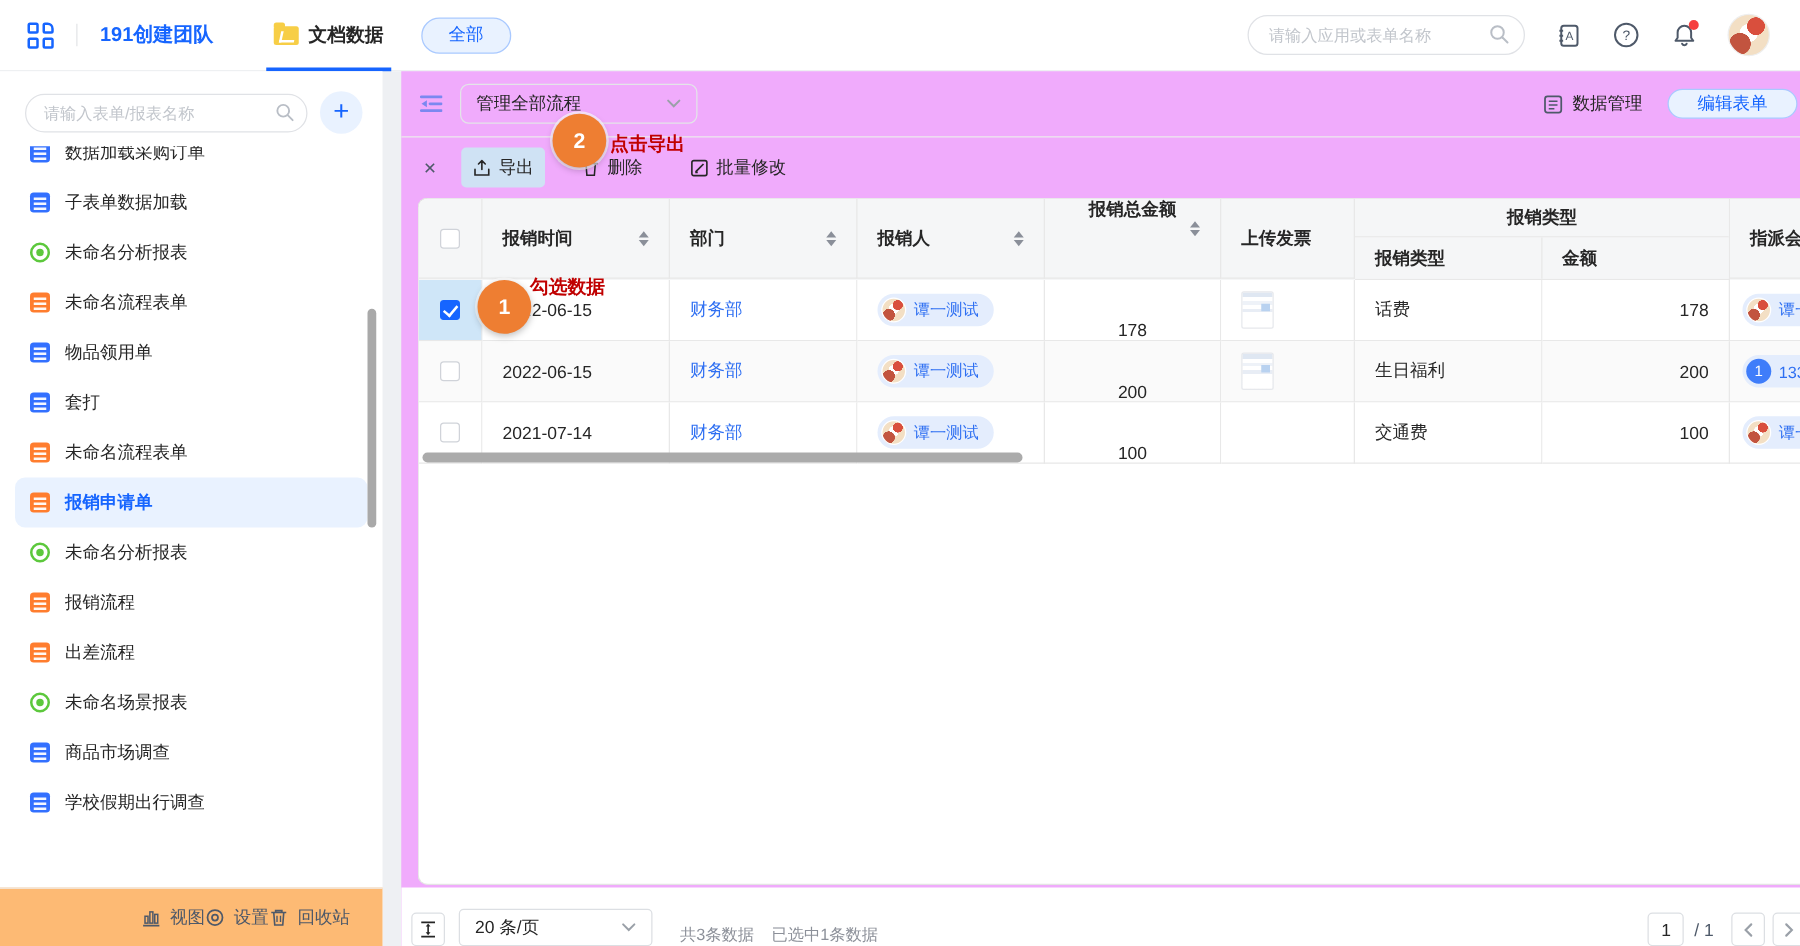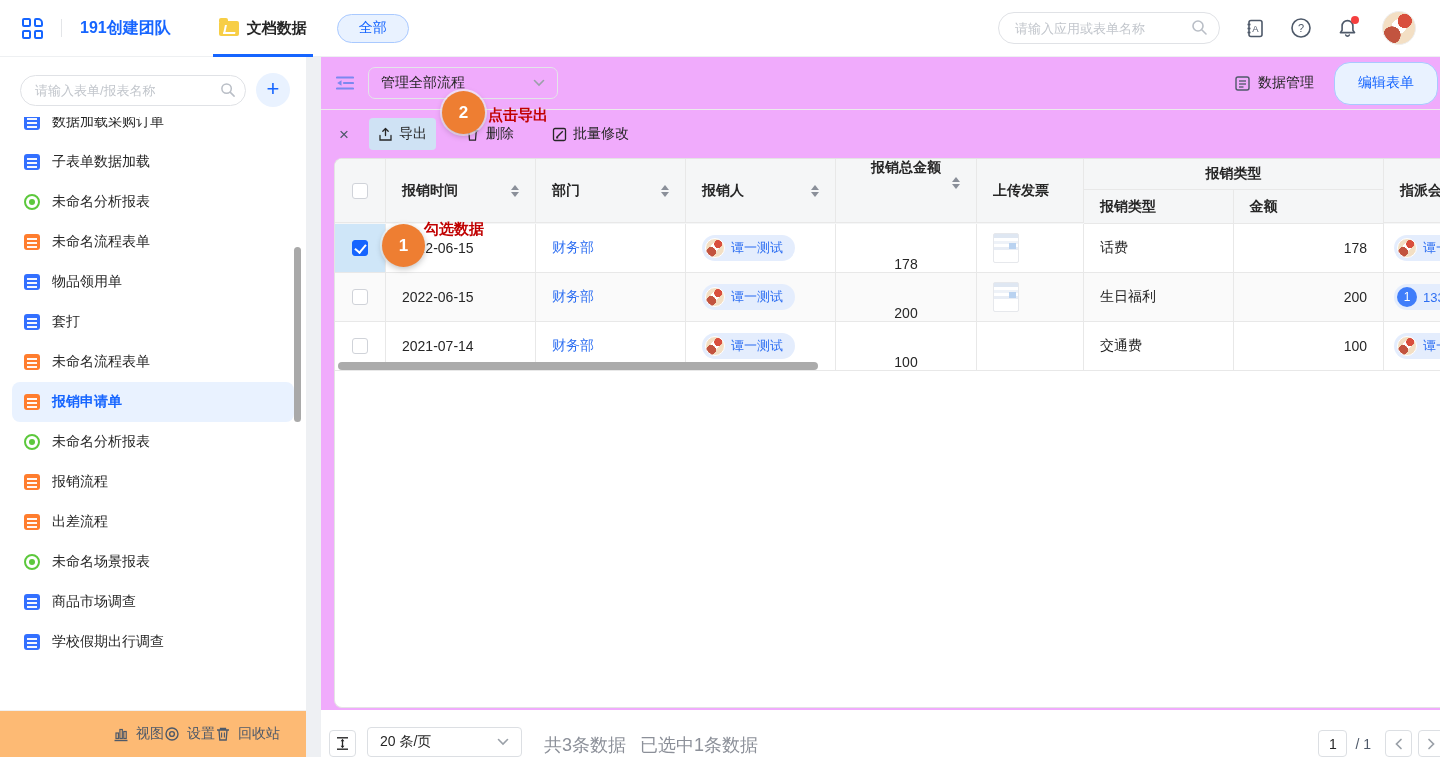--- a/index.html
+++ b/index.html
@@ -61,21 +61,21 @@
   .sb-foot-item { display:flex; align-items:center; gap:7px; color:#4e5969; font-size:14px; cursor:pointer; }
 
   
   .main { position:relative; margin-left:15px; width:1132px; background:#f0abfc; flex:none; overflow:hidden; }
   .main-top { height:53px; display:flex; align-items:center; padding:0 15px; border-bottom:1px solid #ececec; }
   .collapse-ic { margin-right:14px; cursor:pointer; }
   .flow-select { width:190px; height:32px; border:1px solid #e3e5e8; border-radius:7px; display:flex; align-items:center; padding:0 12px; cursor:pointer; }
   .flow-select .chev { margin-left:auto; }
   .main-top-right { margin-left:auto; display:flex; align-items:center; gap:20px; }
   .data-manage { display:flex; align-items:center; gap:7px; cursor:pointer; }
-  .edit-form { height:43px; padding:0 23px; display:flex; align-items:center; border:1px solid #a9c9ff; background:#e9f2ff; color:#1665ff; border-radius:16px; cursor:pointer; }
+  .edit-form { height:24px; padding:0 23px; display:flex; align-items:center; border:1px solid #a9c9ff; background:#e9f2ff; color:#1665ff; border-radius:16px; cursor:pointer; }
 
   .bulk-bar { height:48px; display:flex; align-items:center; gap:20px; padding:0 18px; }
   .close-x { font-size:17px; color:#4e5969; cursor:pointer; line-height:1; }
   .bulk-btn { display:flex; align-items:center; gap:6px; padding:7px 9px; border-radius:4px; cursor:pointer; color:#262626; }
   .bulk-btn.hl { background:#cfe2f4; }
 
   
   .table-zone { position:relative; margin:0 0 0 13px; height:550px; border:1px solid #e4e4e4; border-right:none; border-radius:8px 0 0 8px; overflow:hidden; background:#fff; }
   .tbl { width:1199px; }
   .tr { display:flex; }
@@ -114,21 +114,21 @@
   .thumb { width:26px; height:30px; border:1px solid #e6e8ec; border-radius:2px; position:relative;
     background: linear-gradient(180deg,#dfe7f2 0 4px, #fff 4px 7px, #eef2f8 7px 10px, #fff 10px 13px, #e8edf5 13px 16px, #fff 16px 30px); cursor:pointer; }
   .thumb::after { content:""; position:absolute; right:2px; top:9px; width:7px; height:6px; background:#b9d2f0; }
   .h-scrollbar { position:absolute; left:3px; top:203px; width:480px; height:8px; border-radius:4px; background:#ababab; cursor:grab; }
 
   
   .main-bottom { position:absolute; left:0; right:0; bottom:0; height:47px; display:flex; align-items:flex-end; padding:0 8px; background:#fff; }
   .rowheight-btn { width:27px; height:27px; border:1px solid #dcdfe3; border-radius:4px; display:flex; align-items:center; justify-content:center; cursor:pointer; }
   .pagesize-select { margin-left:11px; width:155px; height:30px; border:1px solid #dcdfe3; border-radius:4px; display:flex; align-items:center; padding:0 12px; cursor:pointer; }
   .pagesize-select .chev { margin-left:auto; }
-  .count-text { color:#8c9099; font-size:18px; margin-left:22px; }
+  .count-text { color:#8c9099; font-size:13px; margin-left:22px; }
   .count-text + .count-text { margin-left:14px; }
   .pager { margin-left:auto; display:flex; align-items:center; gap:8px; }
   .page-input { width:29px; height:27px; border:1px solid #dcdfe3; border-radius:4px; text-align:center; font-size:14px; color:#262626; outline:none; }
   .page-total { color:#4e5969; margin:0 6px 0 0; }
   .pg-btn { width:27px; height:27px; border:1px solid #dcdfe3; border-radius:4px; display:flex; align-items:center; justify-content:center; color:#9aa0a8; font-size:14px; cursor:pointer; background:#fff; }
   .pg-btn.next { margin-left:-2px; }
 
   
   .anno-circle { position:absolute; width:43px; height:43px; border-radius:50%; background:#ee7e32; color:#fff; font-size:17px; font-weight:bold; display:flex; align-items:center; justify-content:center; box-shadow:0 2px 6px rgba(0,0,0,.25), 0 0 0 2px rgba(255,255,255,.7); z-index:30; }
   .anno-text { position:absolute; color:#c00000; font-weight:bold; font-size:15px; z-index:30; white-space:nowrap; }

